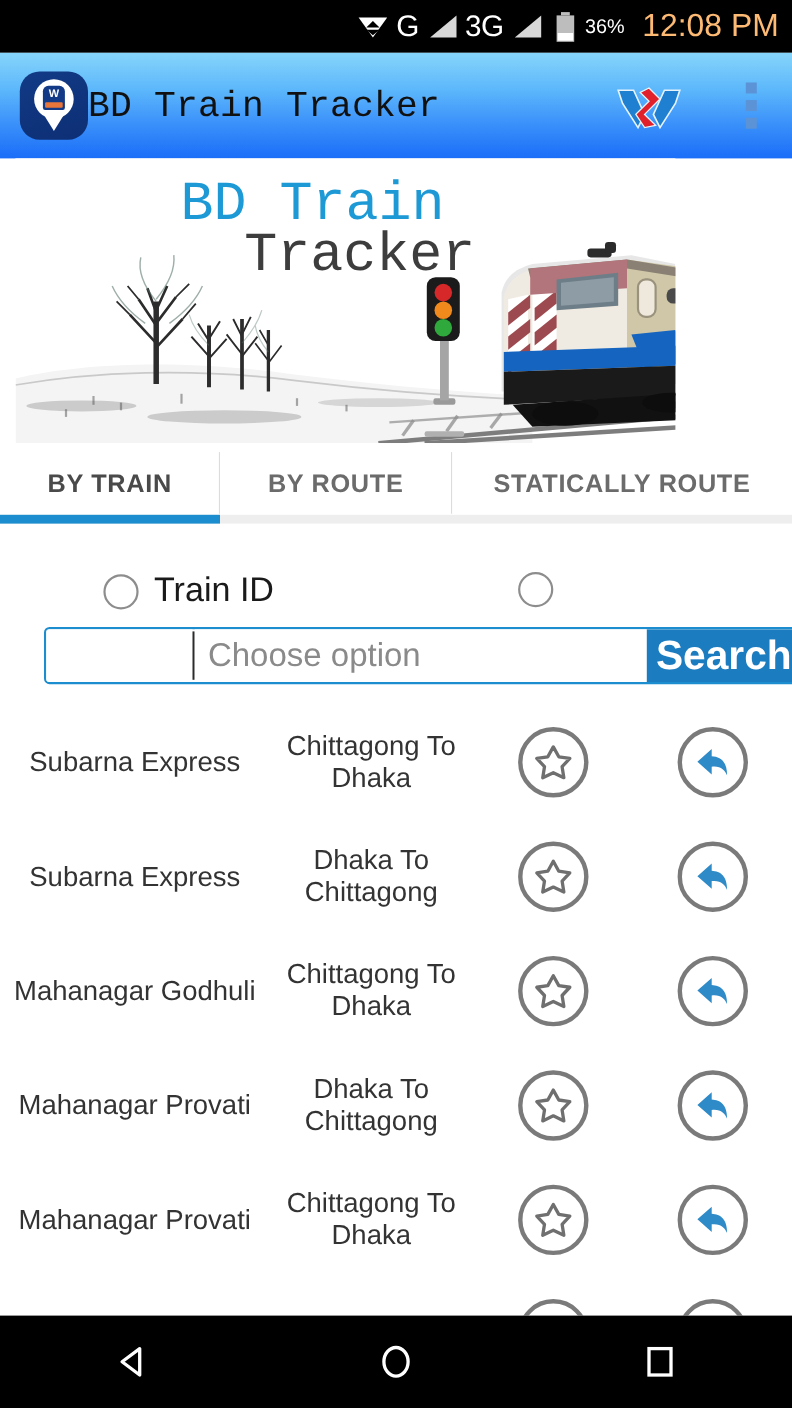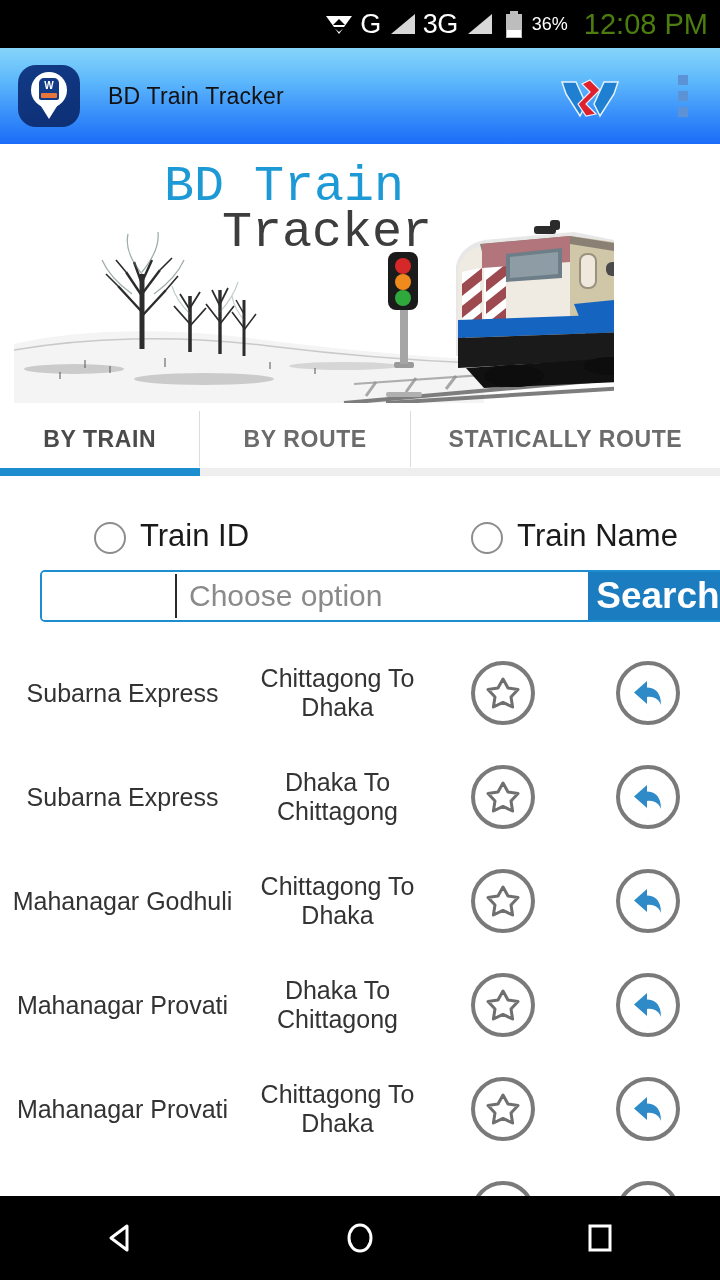--- a/index.html
+++ b/index.html
@@ -19,21 +19,21 @@
   }
   .sb-icons{ display:flex; align-items:center; gap:6px; }
   .sb-wifi{ width:30px; height:24px; position:relative; }
   .sb-g{ color:#fff; font-size:27px; font-weight:400; letter-spacing:-0.5px; line-height:1; }
   .sb-bars{ width:30px; height:24px; }
   .sb-batt{ width:16px; height:27px; border:0; position:relative; margin:0 4px 0 6px; }
   .sb-batt .cap{ position:absolute; top:0; left:4px; width:8px; height:3px; background:#bdbdbd;}
   .sb-batt .body{ position:absolute; top:3px; left:0; width:16px; height:24px; background:#bdbdbd;}
   .sb-batt .fill{ position:absolute; bottom:1px; left:1px; width:14px; height:7px; background:#ffffff;}
   .sb-text{ color:#fff; font-size:18px; line-height:1; }
-  .sb-time{ color:#4d7c0f; font-size:29px; line-height:1; margin-left:10px;}
+  .sb-time{ color:#fdba74; font-size:29px; line-height:1; margin-left:10px;}
 
   
   .appbar{
     position:absolute; top:48px; left:0; width:720px; height:96px;
     background:linear-gradient(180deg,#86d5fa 0%, #5cb7fb 35%, #3a90fa 68%, #1a6df8 100%);
     display:flex; align-items:center; padding:0 18px;
   }
   .applogo{
     width:62px; height:62px; border-radius:18px;
     background:linear-gradient(160deg,#123a86 0%,#0d2f75 100%);
@@ -54,21 +54,21 @@
   }
   .pin-train::after{
     content:""; position:absolute; left:2px; bottom:2px; width:16px; height:5px;
     background:#e8763a; border-radius:1px;
   }
   .pin-w{
     position:absolute; left:50%; top:16px; transform:translateX(-50%);
     color:#fff; font-size:10px; font-weight:bold; line-height:1;
   }
   .apptitle{
-    color:#111; font-size:23px; margin-left:28px; letter-spacing:0.2px; white-space:nowrap;
+    color:#111; font-size:33px; margin-left:0; letter-spacing:0.2px; white-space:nowrap;font-family:Liberation Mono, monospace;
   }
   .appbar-spacer{ flex:1 1 auto; }
   .wlogo{ width:60px; height:44px; flex:0 0 auto; margin-right:58px; }
   .overflow{ width:10px; display:flex; flex-direction:column; gap:6px; margin-right:14px; }
   .overflow span{ display:block; width:10px; height:10px; background:#5b93d6; }
 
   
   .banner{
     position:absolute; top:144px; left:14px; width:600px; height:259px;
     background:#ffffff; overflow:hidden;font-family:Liberation Mono, monospace;
@@ -358,21 +358,20 @@
   <div class="tab-underline-track"></div>
   <div class="tab-underline"></div>
 
   <div class="radio-row">
     <div class="radio-item r1">
       <span class="radio-dot"></span>
       <span class="radio-label">Train ID</span>
     </div>
     <div class="radio-item r2">
       <span class="radio-dot"></span>
-      <span class="radio-label">Train Name</span>
     </div>
   </div>
 
   <div class="searchbar">
     <div class="s-left"></div>
     <div class="s-divider"></div>
     <div class="s-input">Choose option</div>
     <div class="s-btn">Search</div>
   </div>
 

